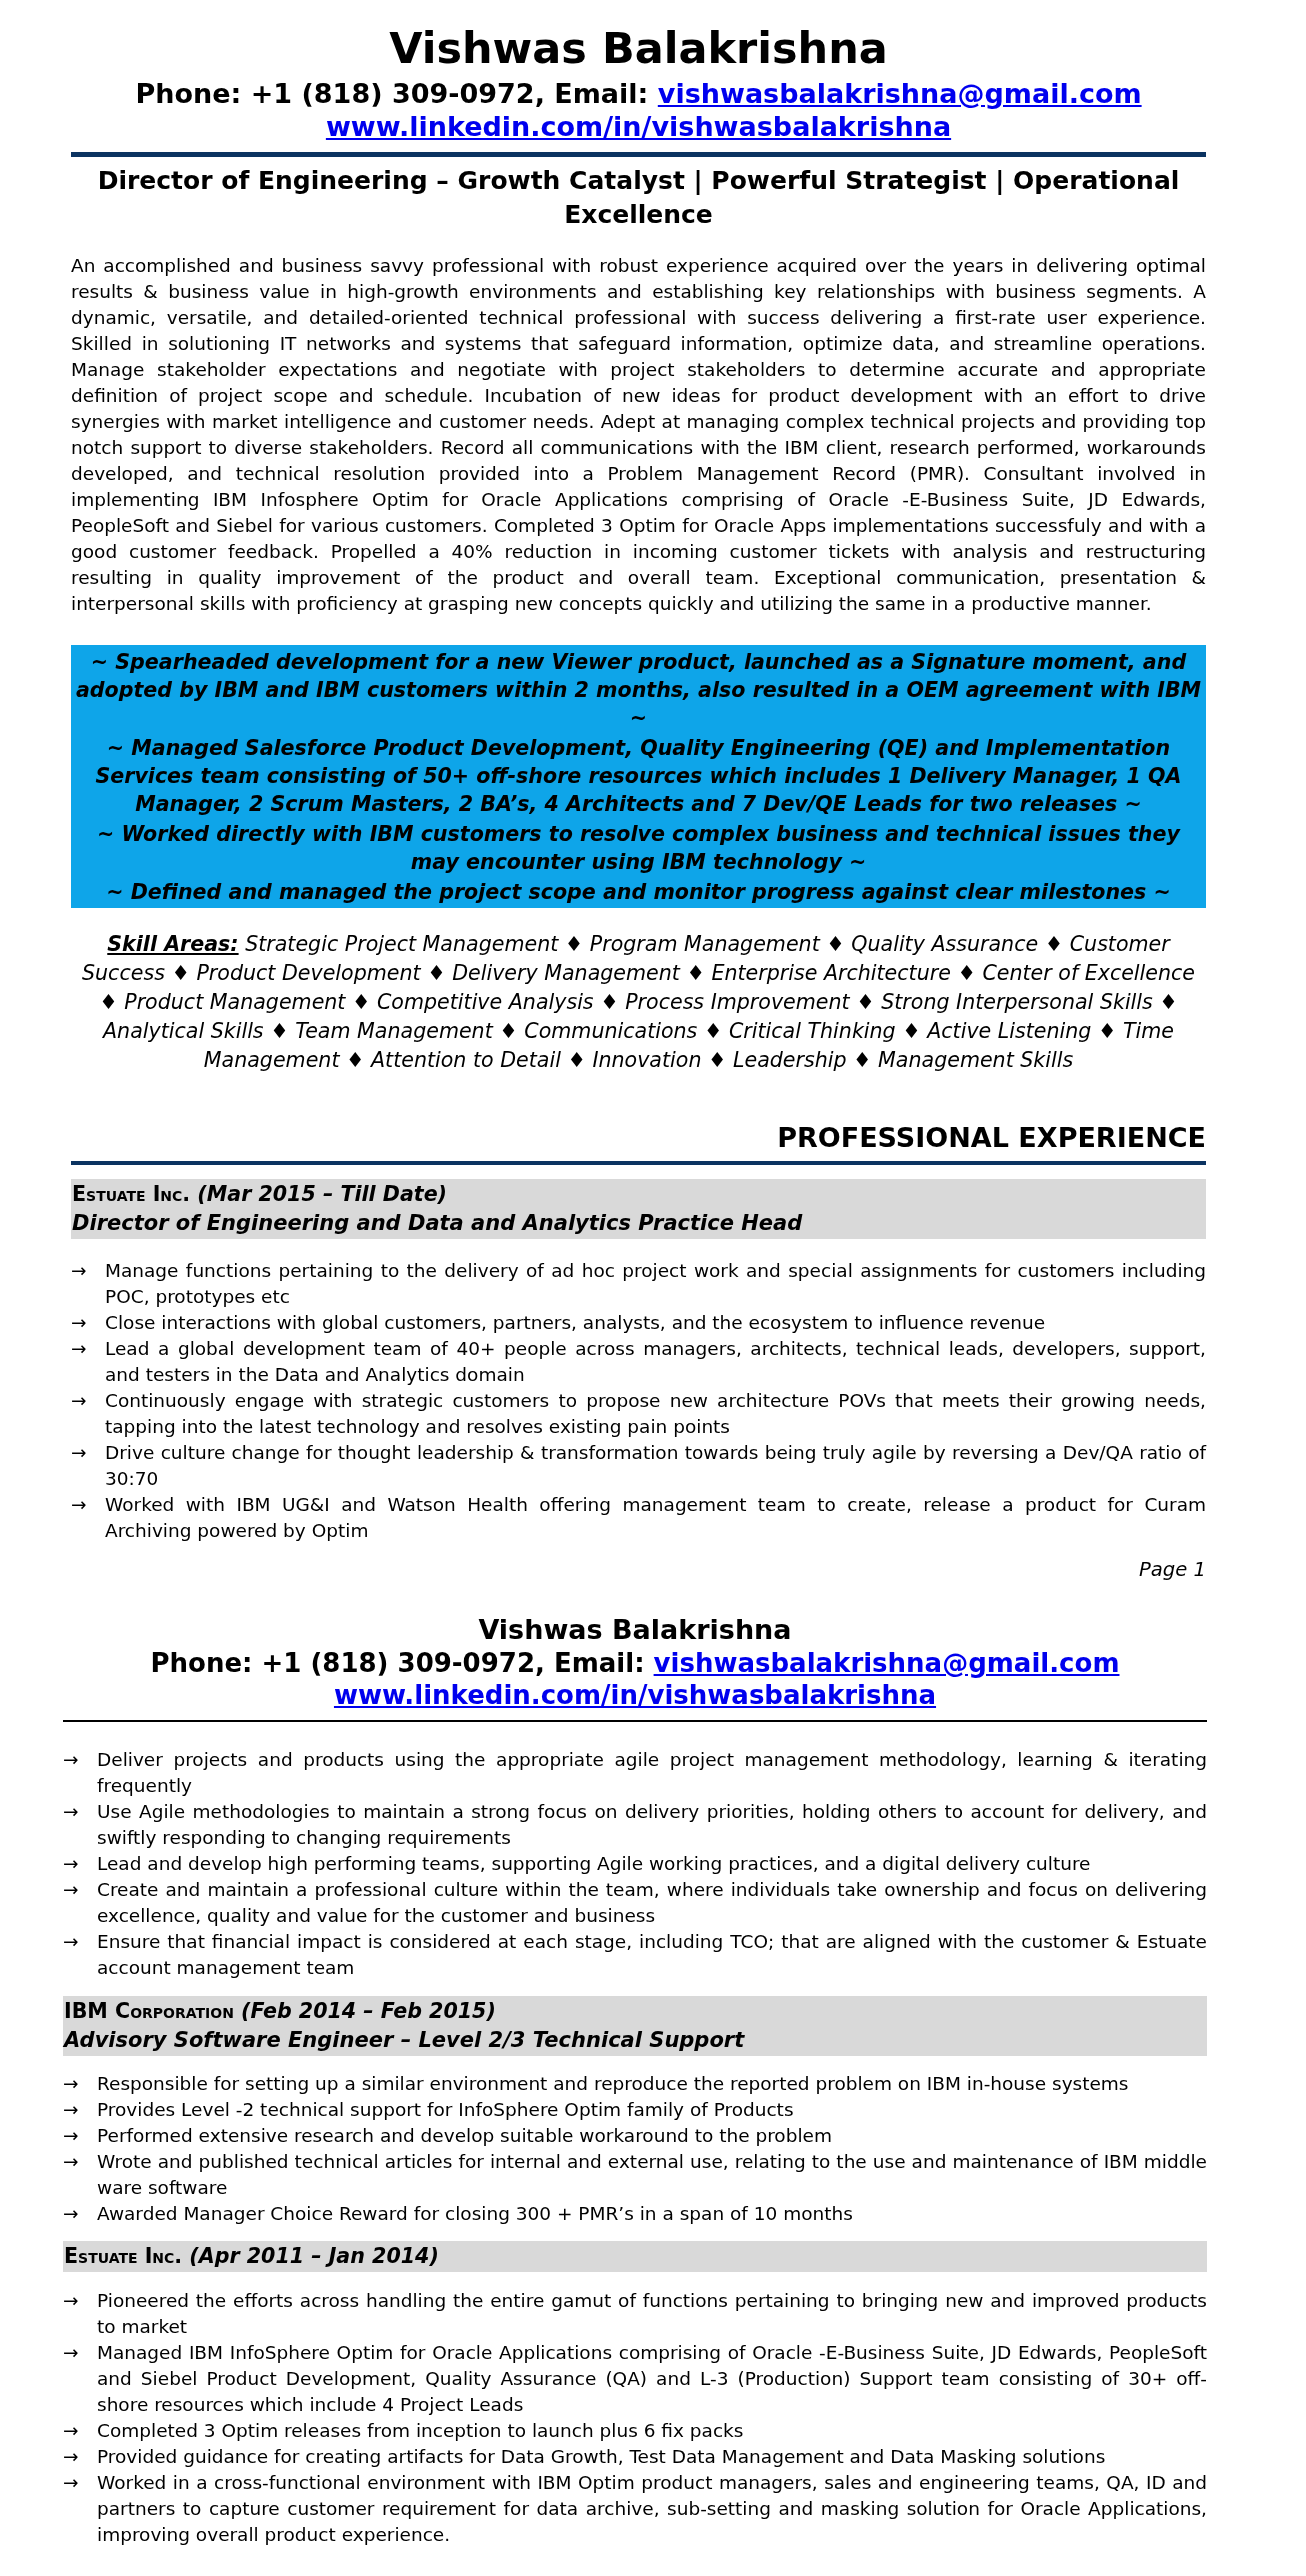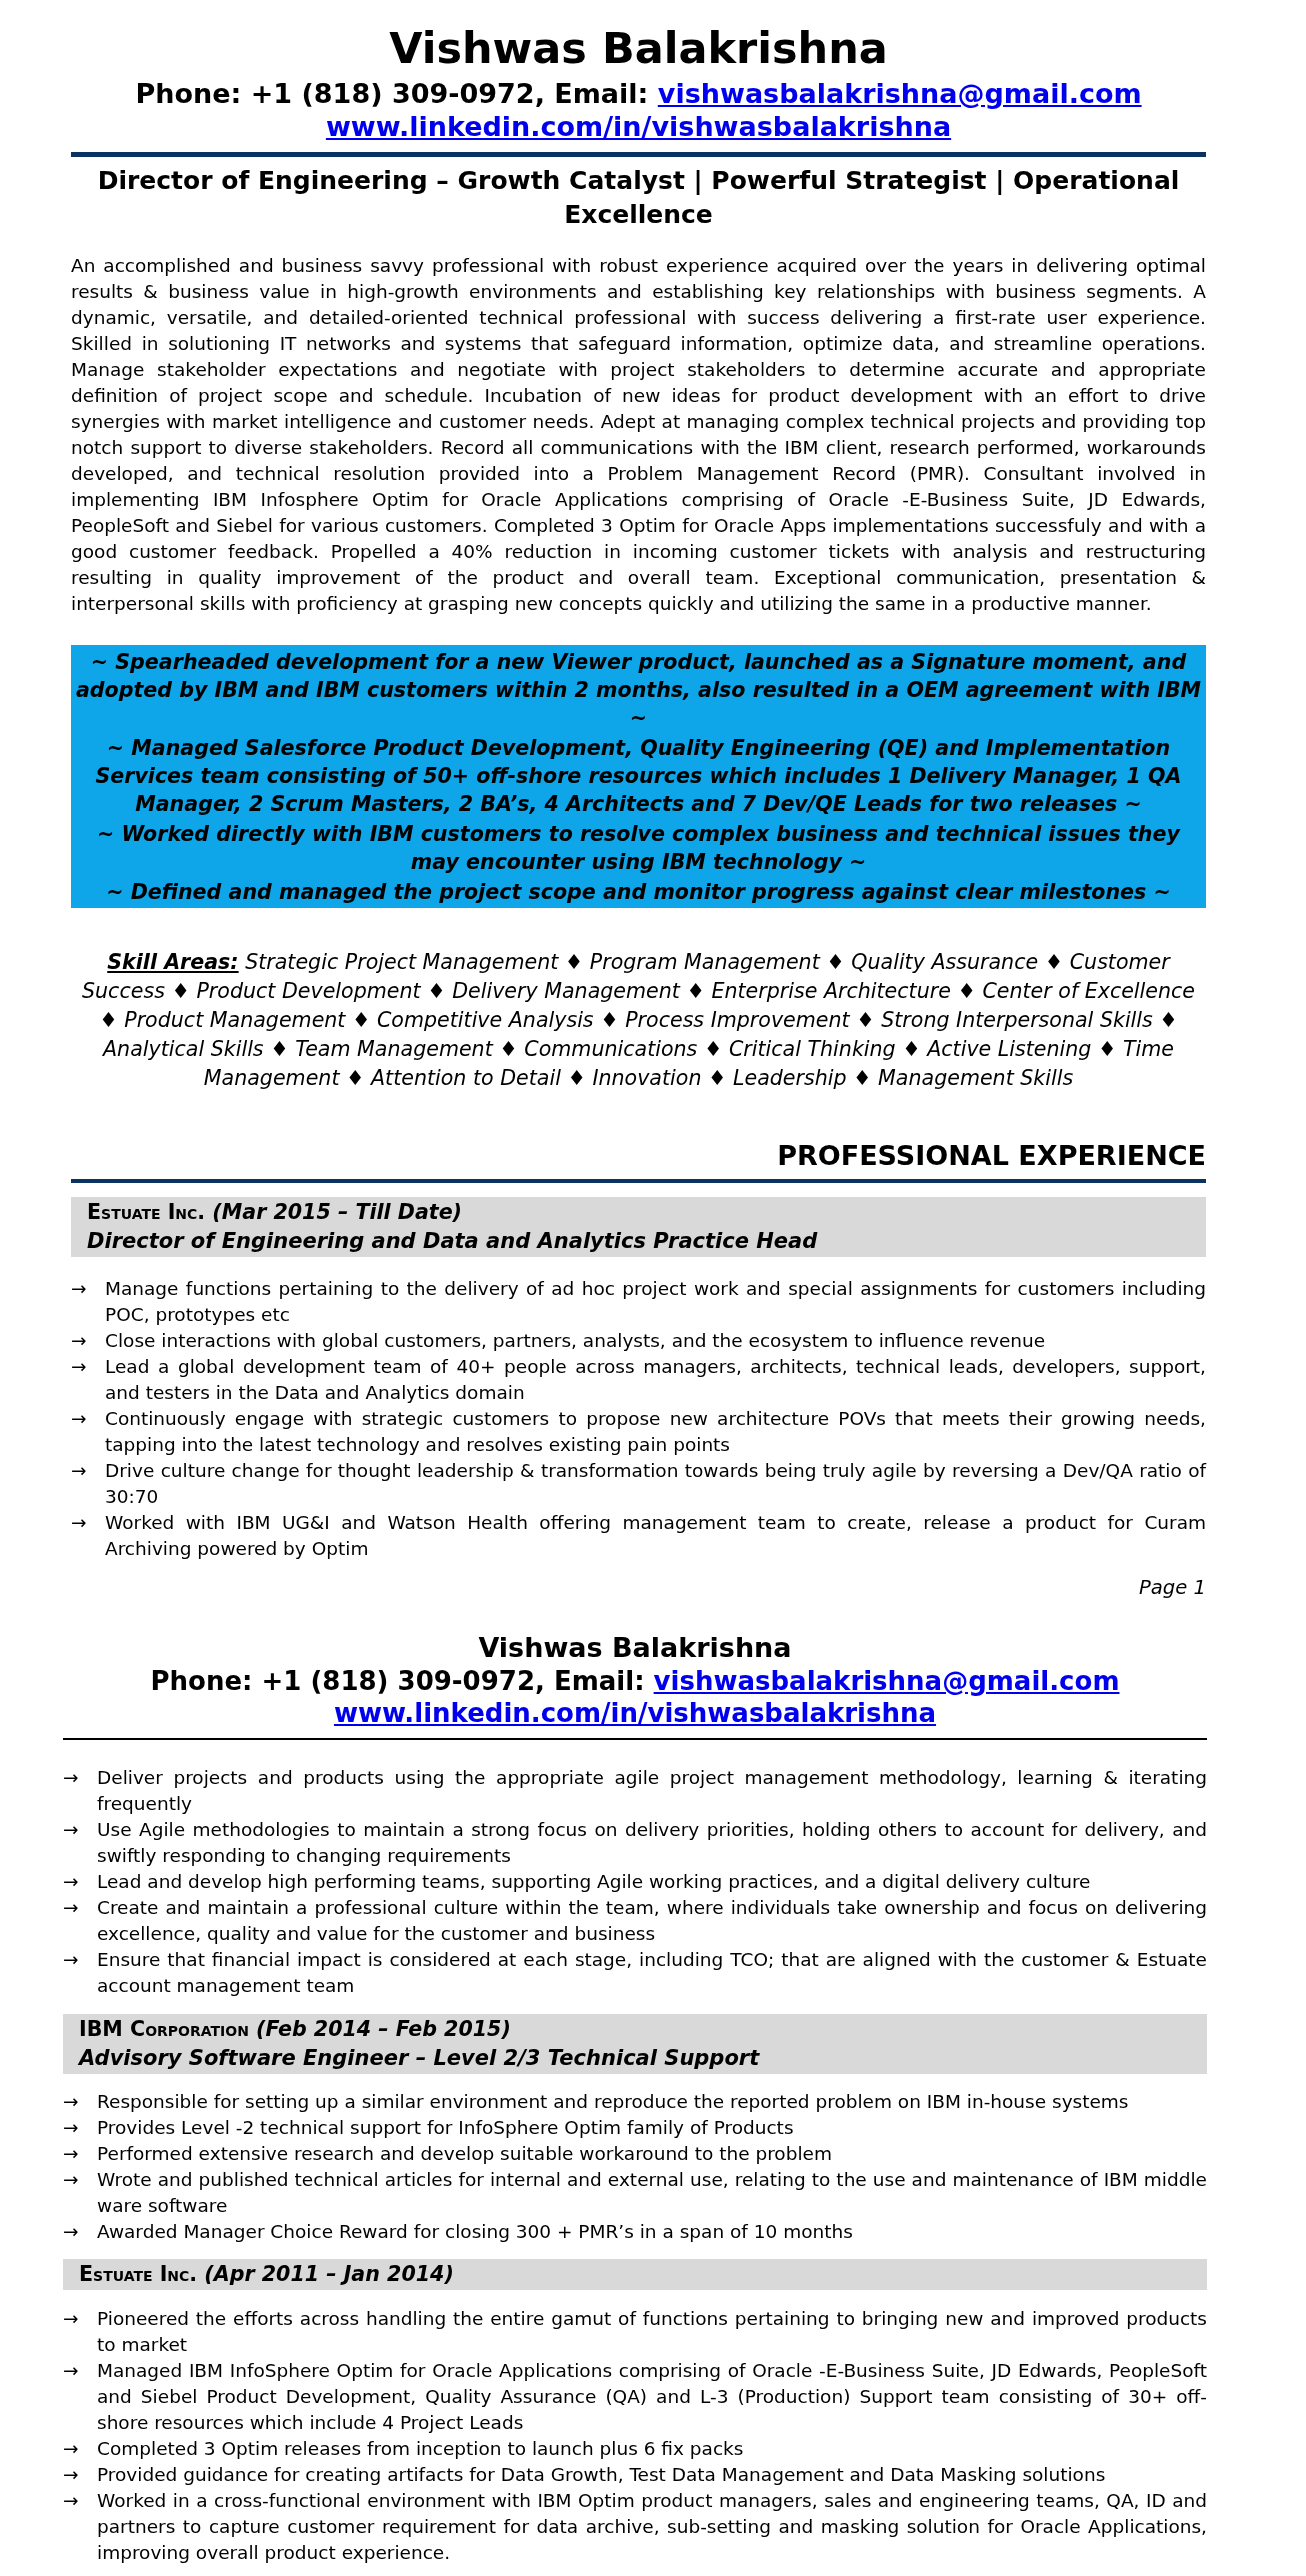--- a/index.html
+++ b/index.html
@@ -24,27 +24,27 @@
   .rule-navy { height: 5.2px; background: #0b3361; margin: 5.2px 0 0 0; }
   .rule-black { height: 2.1px; background: #000; }
 
   .title-line { font-size: 25px; line-height: 34px; font-weight: bold; text-align: center; margin-top: 7.2px; }
 
   .summary { text-align: justify; margin-top: 20.6px; font-size: 18.5px; line-height: 26px; }
 
   .highlights { background: #0ea5e9; margin-top: 28px; padding: 2.1px 0 1px 0; }
   .highlights p { text-align: center; font-style: italic; font-weight: bold; font-size: 20.6px; line-height: 28px; padding: 1px 2.1px; }
 
-  .skills { text-align: center; font-style: italic; font-size: 20.6px; line-height: 29px; margin-top: 40px; padding: 0 10.3px; }
+  .skills { text-align: center; font-style: italic; font-size: 20.6px; line-height: 29px; margin-top: 22px; padding: 0 10.3px; }
   .skills .label { font-weight: bold; text-decoration: underline; }
 
   .section-title { text-align: right; font-weight: bold; font-size: 27px; line-height: 27px; }
   .section-rule { height: 4.1px; background: #0b3361; }
 
-  .job-head { background: #d9d9d9; padding: 1px 16px; }
+  .job-head { background: #d9d9d9; padding: 1px 1px; }
   .job-head .company { font-weight: bold; font-size: 20.6px; line-height: 29px; }
   .job-head .company .sc { font-variant: small-caps; }
   .job-head .company .dates { font-style: italic; }
   .job-head .role { font-weight: bold; font-style: italic; font-size: 21px; line-height: 29px; }
 
   ul.arrows { list-style: none; }
   ul.arrows li { position: relative; padding-left: 34px; text-align: justify; font-size: 18.5px; line-height: 26px; }
   ul.arrows li .arr { position: absolute; left: 0; top: 0; }
   .p2 ul.arrows li { padding-left: 34px; }
 

